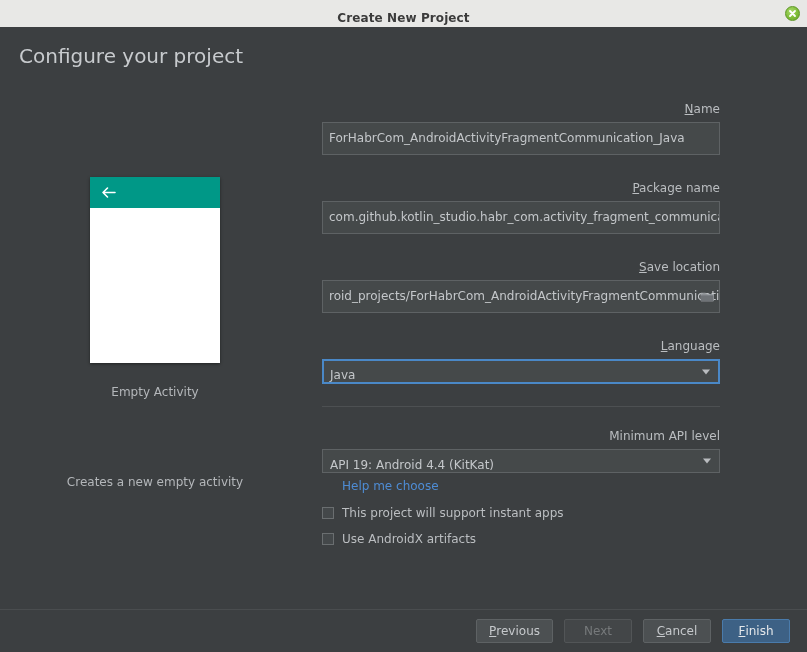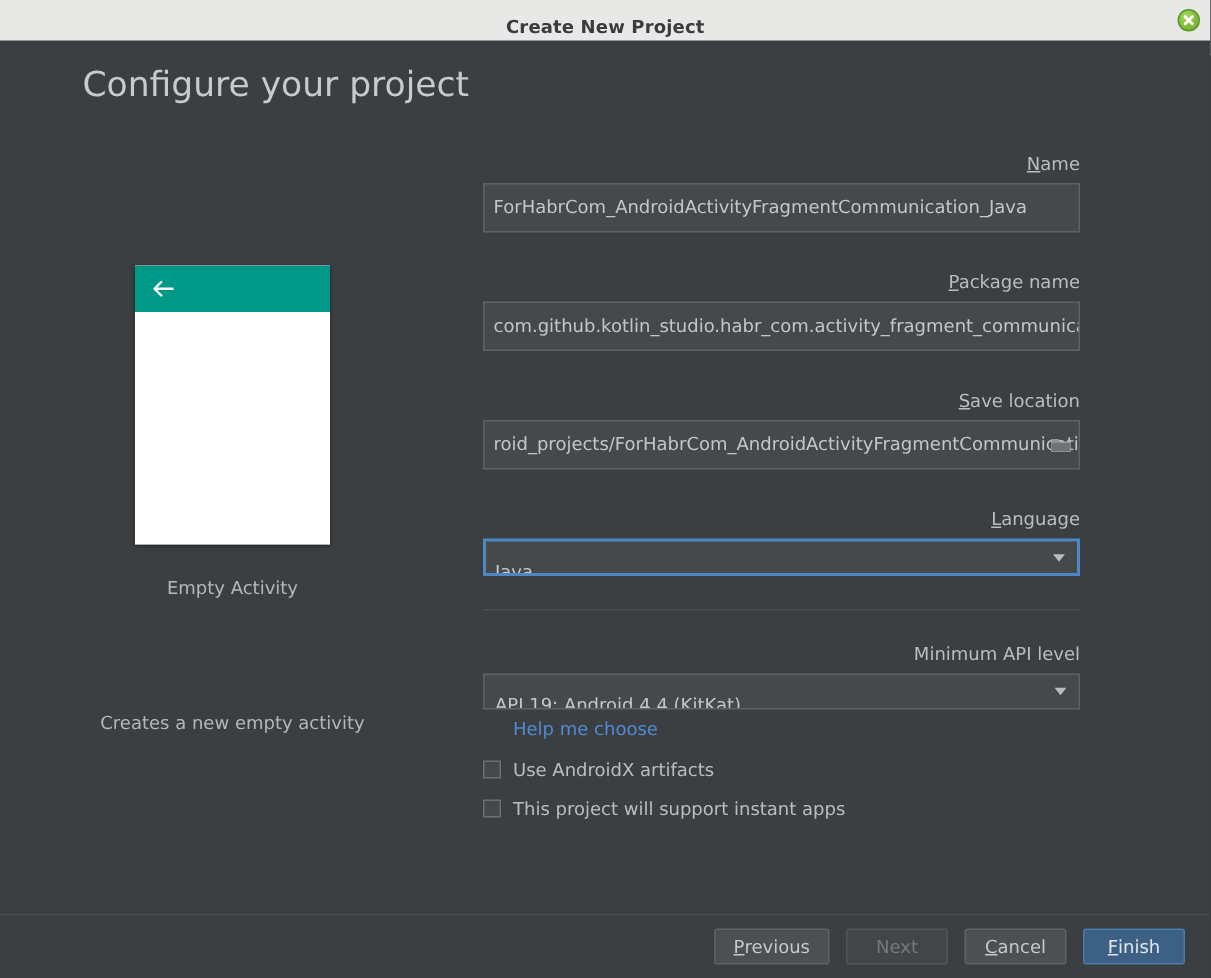--- a/index.html
+++ b/index.html
@@ -59,25 +59,24 @@
     top: 27px; left: 0;
     width: 807px;
     height: 625px;
     background: #3c3f41;
   }
 
   .page-title {
     position: absolute;
     left: 19px;
     top: 17px;
-    font-size: 23px;
+    font-size: 20px;
     color: #c8cbce;
     font-weight: 400;
     white-space: nowrap;
-    margin-left: 36px;
   }
 
   
   .preview-col {
     position: absolute;
     left: 0;
     top: 150px;
     width: 310px;
     text-align: center;
   }
@@ -165,22 +164,22 @@
 
   .combo {
     position: relative;
     width: 398px;
     height: 24px;
     background: #45494a;
     border: 1px solid #5e6264;
     color: #c4c7ca;
     font-size: 12px;
     display: flex;
-    align-items: flex-start;
-    padding: 13px 22px 0 7px;
+    align-items: flex-end;
+    padding: 0 22px 0 7px;
     cursor: pointer;
     white-space: nowrap;
     overflow: hidden;
   }
   .combo.focused {
     border: 2px solid #4a88c7;
     height: 25px;
     padding-left: 6px;
   }
   .combo .arrow {
@@ -388,25 +387,25 @@
           <span class="arrow"></span>
         </div>
       </div>
 
       
       <a class="link">Help me choose</a>
 
       
       <div class="check-row">
         <span class="checkbox"></span>
-        <span class="check-label">Use AndroidX artifacts</span>
+        <span class="check-label">This project will support instant apps</span>
       </div>
       <div class="check-row">
         <span class="checkbox"></span>
-        <span class="check-label">This project will support instant apps</span>
+        <span class="check-label">Use AndroidX artifacts</span>
       </div>
 
     </div>
 
     <div class="footer-sep"></div>
     <div class="footer">
       <button class="btn">
           <u>P</u>
           <span>revious</span>
         </button>

